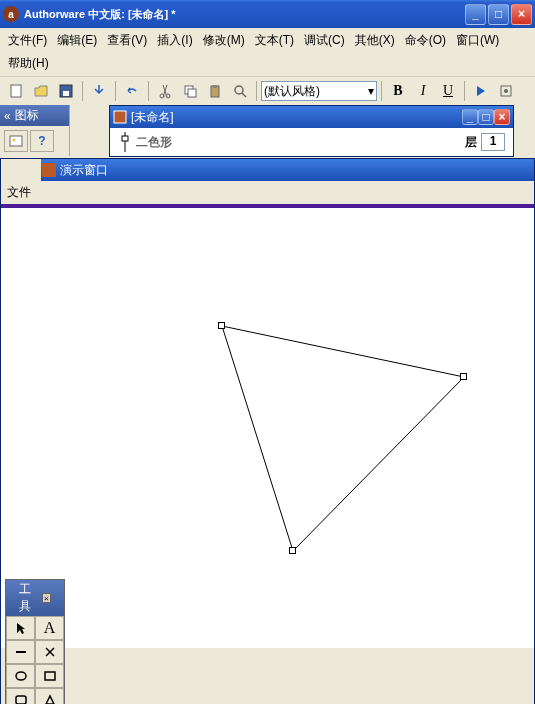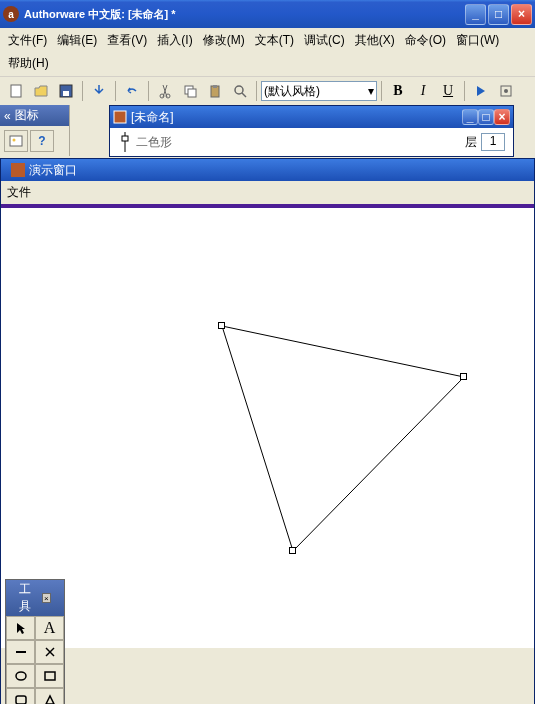--- a/index.html
+++ b/index.html
@@ -17,25 +17,25 @@
 .tool-btn { width: 24px; height: 24px; display: flex; align-items: center; justify-content: center; border: 1px solid transparent; }
 .tool-sep { width: 1px; height: 20px; background: #aca899; margin: 0 3px; }
 .style-select { height: 20px; width: 116px; border: 1px solid #7f9db9; background: white; padding: 0 2px; display: flex; align-items: center; justify-content: space-between; }
 .workspace { position: relative; height: calc(100% - 92px); }
 .side-panel { position: absolute; left: 0; top: 0; width: 70px; background: #ece9d8; border-right: 1px solid #aca899; }
 .panel-header { background: linear-gradient(to bottom, #5a7ac0, #3b5a9b); color: white; padding: 2px 4px; font-size: 11px; display: flex; align-items: center; }
 .panel-body { padding: 4px; display: flex; gap: 2px; }
 .panel-btn { width: 24px; height: 22px; border: 1px solid #aca899; background: #ece9d8; display: flex; align-items: center; justify-content: center; }
 .doc-window { position: absolute; left: 75px; top: 0; width: 405px; background: #1d4ed8; border: 1px solid #0a246a; margin-left: 34px; }
 .doc-titlebar { background: linear-gradient(to bottom, #3b7ae0, #1c4fb5); height: 22px; display: flex; align-items: center; padding: 0 3px; color: white; }
-.doc-content { background: white; padding: 4px 8px; display: flex; justify-content: space-between; height: 28px; align-items: center; }
+.doc-content { background: white; padding: 4px 8px; display: flex; justify-content: space-between; height: 28px; align-items: center; font-weight: bold; }
 .doc-level { display: flex; align-items: center; gap: 4px; }
 .level-input { width: 24px; height: 18px; border: 1px solid #7f9db9; text-align: center; }
 .presentation { position: absolute; left: 0; top: 53px; width: 535px; height: 651px; border: 1px solid #0a246a; }
-.pres-header { background: linear-gradient(to bottom, #3b7ae0, #1c4fb5); height: 22px; display: flex; align-items: center; padding: 0 10px; color: white; }
+.pres-header { background: linear-gradient(to bottom, #3b7ae0, #1c4fb5); height: 22px; display: flex; align-items: center; padding: 0 1px; color: white; margin-left: 40px; }
 .pres-icon { width: 14px; height: 14px; background: #b85a2a; margin-right: 4px; }
 .pres-menubar { background: #ece9d8; padding: 3px 6px; border-bottom: 4px solid #4c1d95; }
 .canvas { background: white; height: 440px; position: relative; }
 .triangle-svg { position: absolute; left: 140px; top: 100px; }
 .handle { width: 7px; height: 7px; border: 1px solid black; background: white; position: absolute; }
 .tools-palette { position: absolute; left: 4px; top: 420px; width: 60px; background: #ece9d8; border: 1px solid #666; }
 .palette-header { background: linear-gradient(to bottom, #5a7ac0, #3b5a9b); color: white; padding: 1px 13px; font-size: 10px; display: flex; justify-content: flex-end; align-items: center; }
 .palette-close { width: 10px; height: 10px; background: #d4d0c8; border: 1px solid #666; font-size: 8px; display: flex; align-items: center; justify-content: center; color: black; }
 .tool-grid { display: grid; grid-template-columns: 1fr 1fr; }
 .tool-cell { height: 24px; border: 1px solid #aca899; display: flex; align-items: center; justify-content: center; background: #ece9d8; font-size: 14px; }

